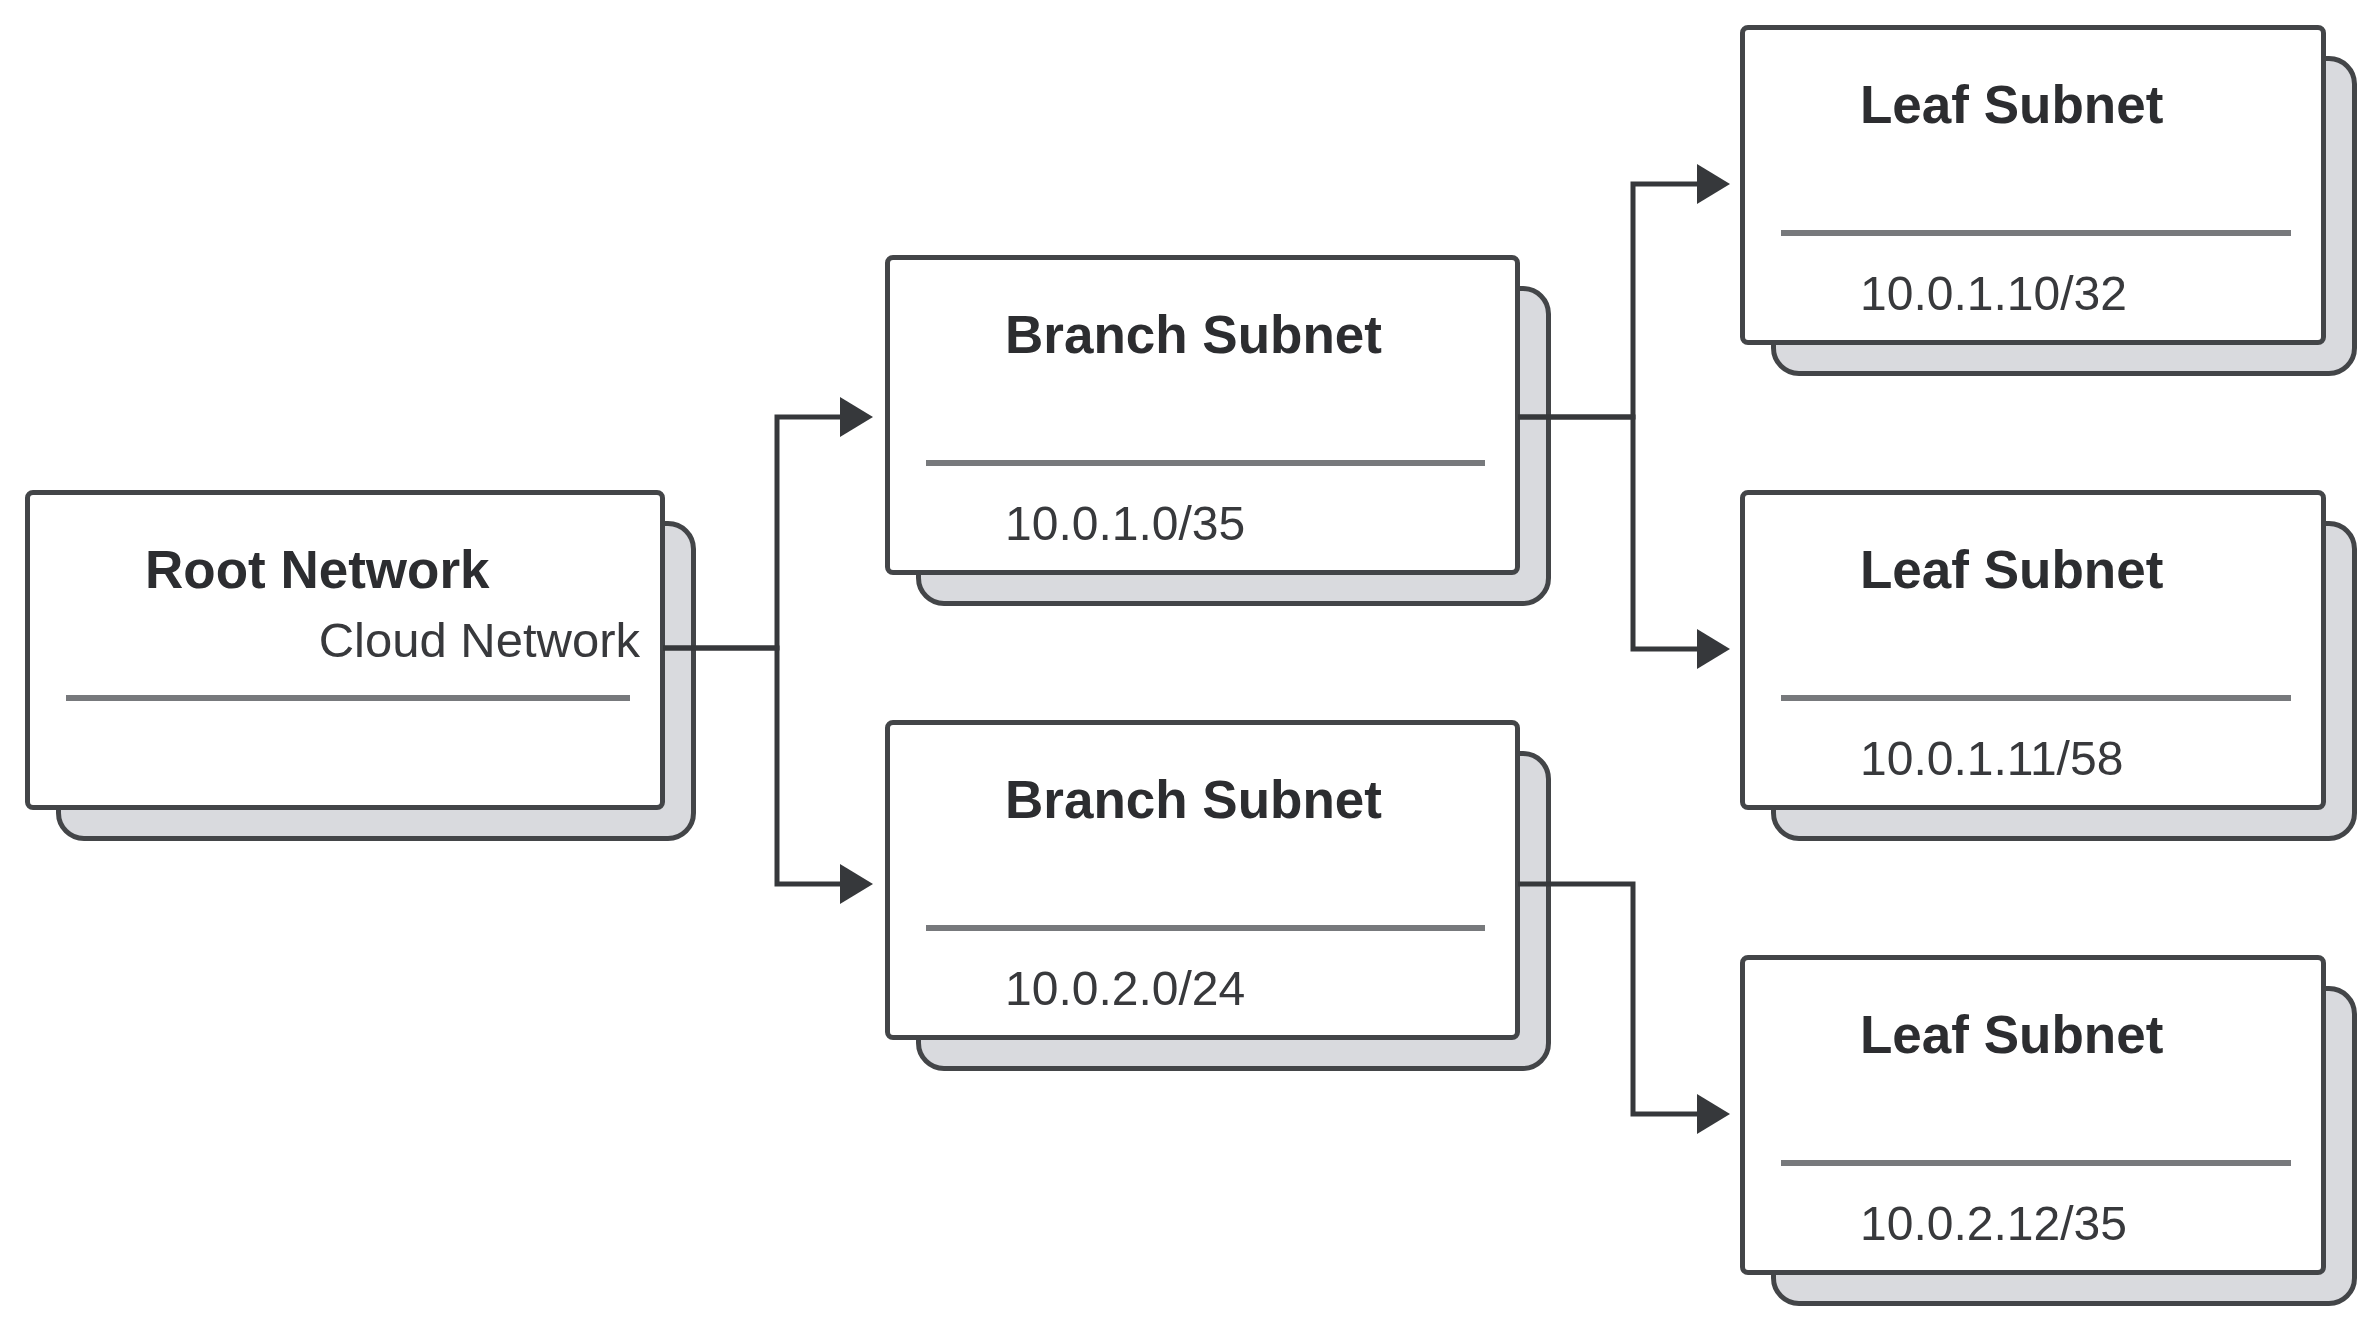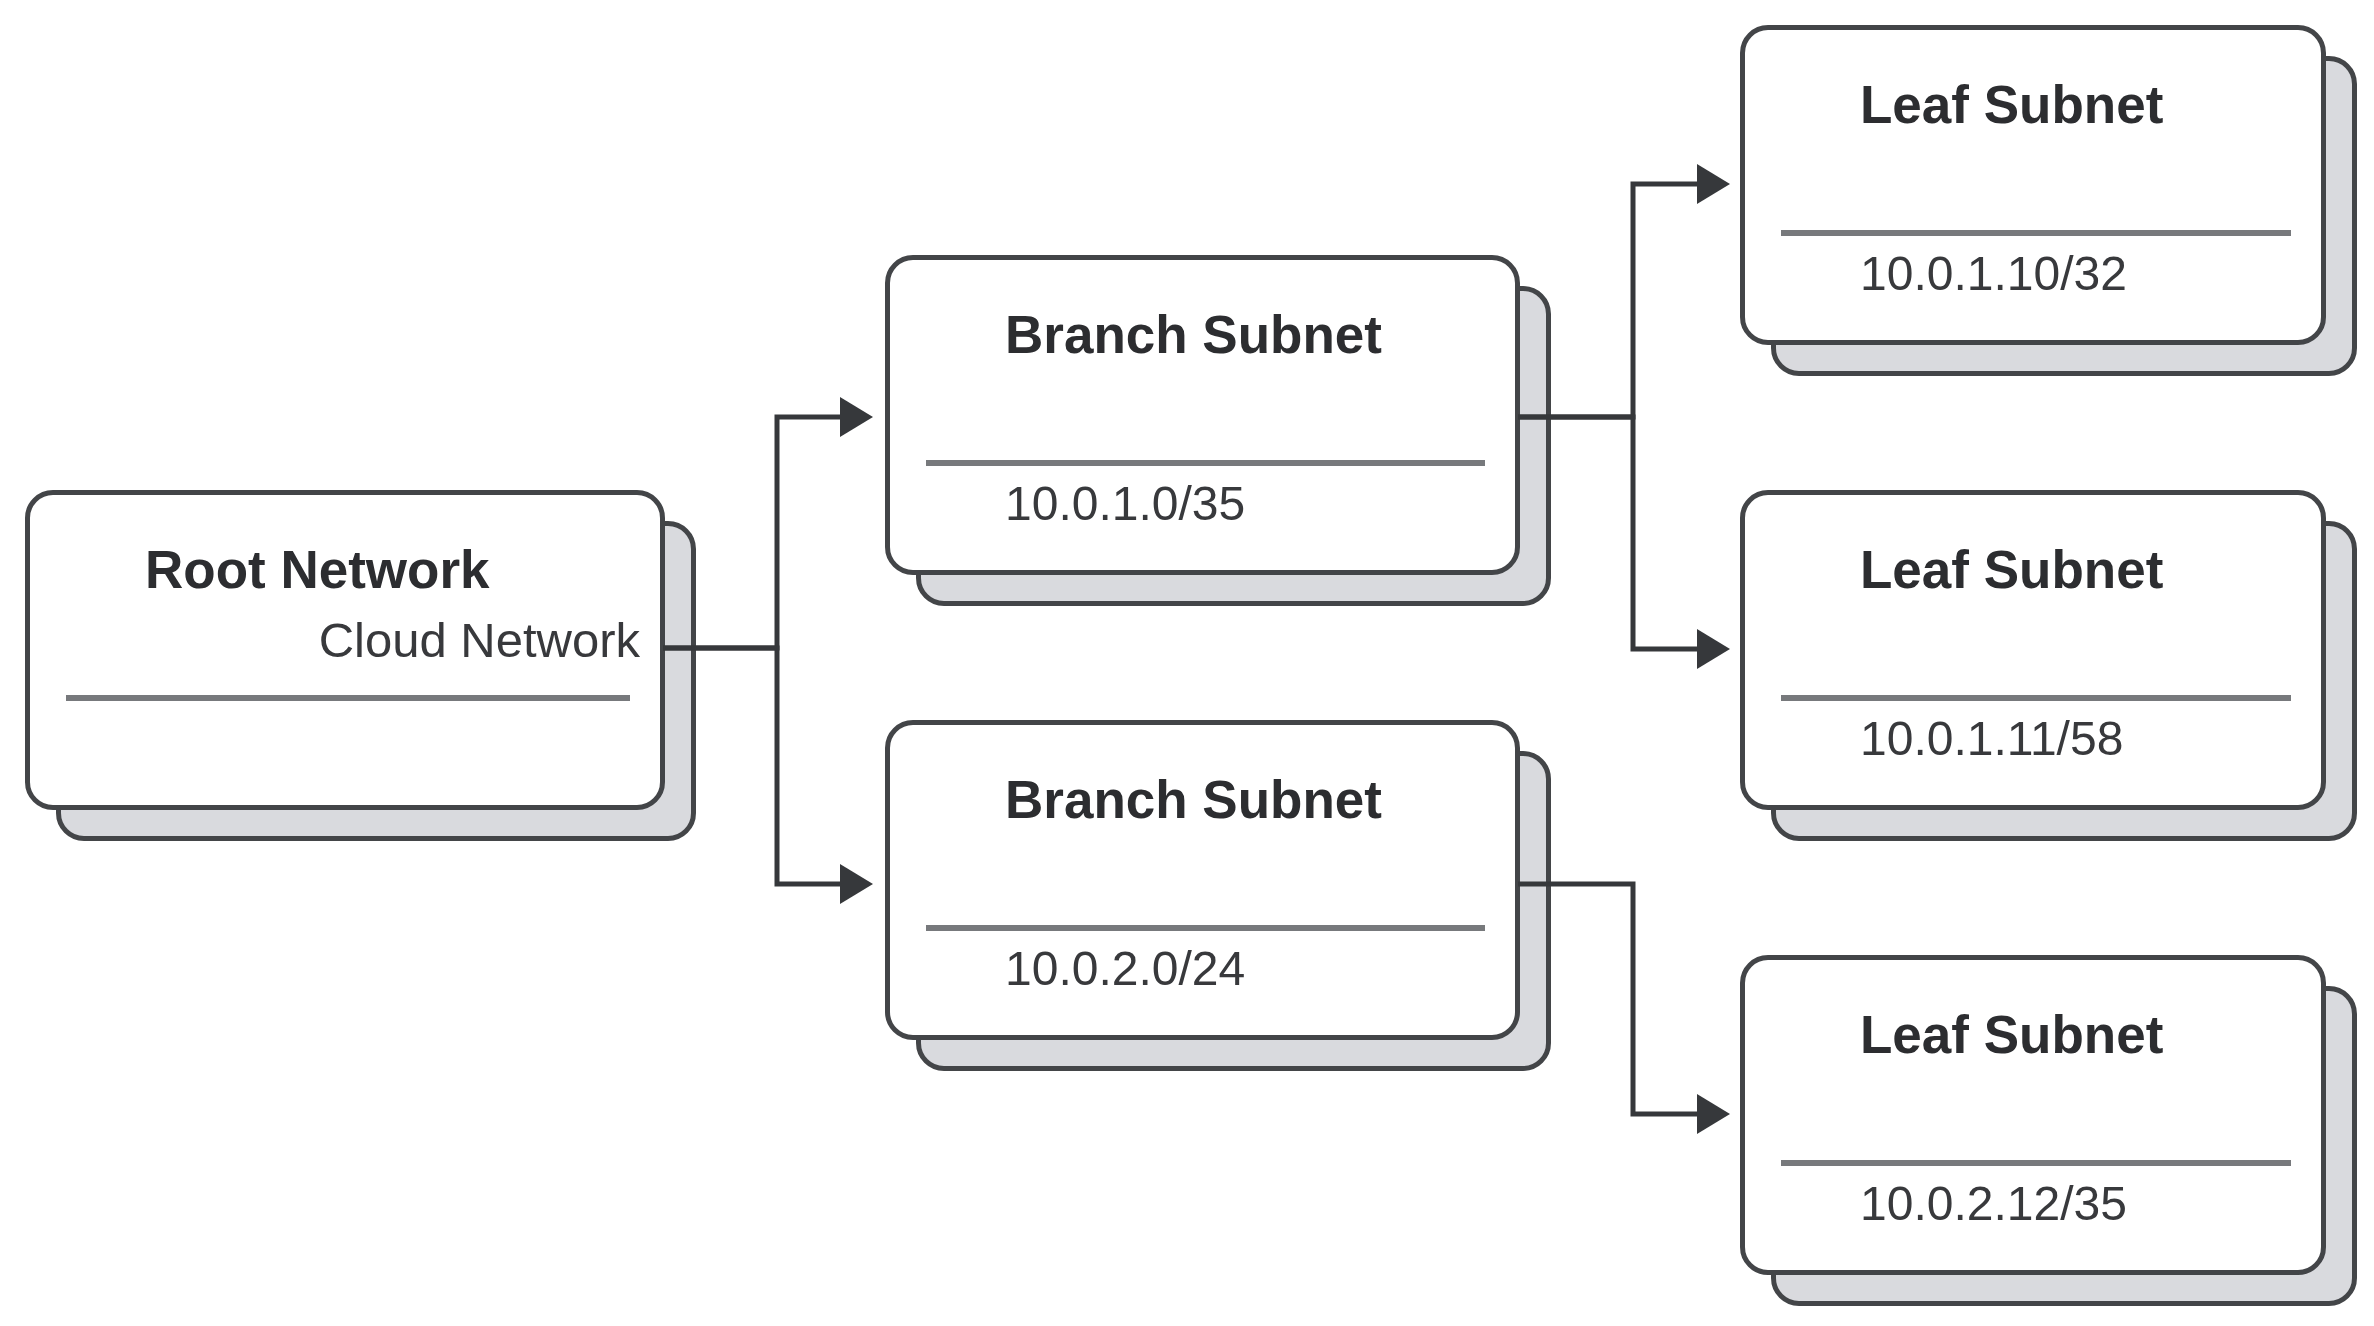--- a/index.html
+++ b/index.html
@@ -32,21 +32,21 @@
     background: var(--card-shadow);
     border: 5px solid var(--card-border);
     border-radius: 28px;
   }
   .node .card {
     position: absolute;
     left: 0; top: 0;
     width: 100%; height: 100%;
     background: var(--card-bg);
     border: 5px solid var(--card-border);
-    border-radius: 28px;
+    border-radius: 8px;
   }
   .node .title {
     position: absolute;
     left: 115px; top: 44px; right: 20px;
     font-size: 53px;
     font-weight: bold;
     line-height: 62px;
     color: var(--title-text);
     white-space: nowrap;
   }
@@ -61,21 +61,21 @@
     text-align: right;
   }
   .node .divider {
     position: absolute;
     left: 36px; right: 30px; top: 200px;
     height: 6px;
     background: var(--divider);
   }
   .node .cidr {
     position: absolute;
-    left: 115px; top: 216px; right: 20px;
+    left: 115px; top: 236px; right: 20px;
     font-size: 48px;
     font-weight: 400;
     line-height: 56px;
     color: var(--body-text);
     white-space: nowrap;
   }
   
   #node-root     { left: 25px;   top: 490px; width: 640px; height: 320px; }
   #node-branch-1 { left: 885px;  top: 255px; width: 635px; height: 320px; }
   #node-branch-2 { left: 885px;  top: 720px; width: 635px; height: 320px; }

